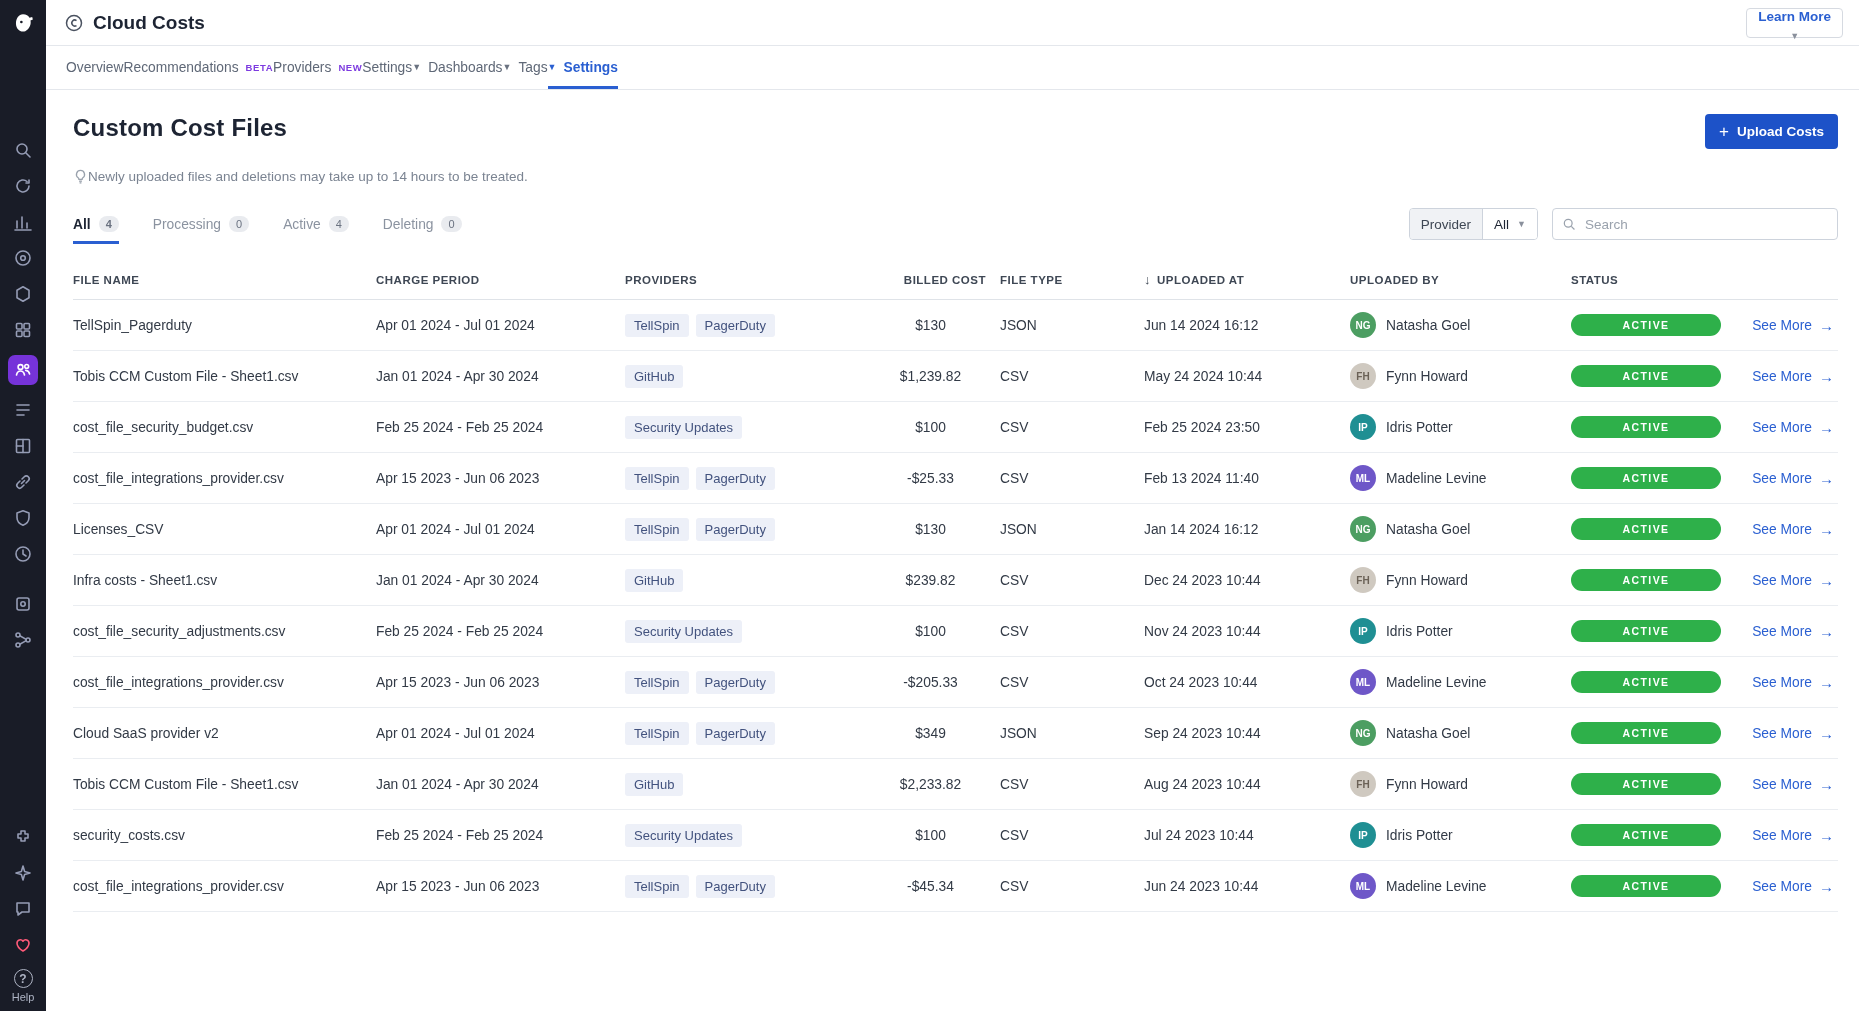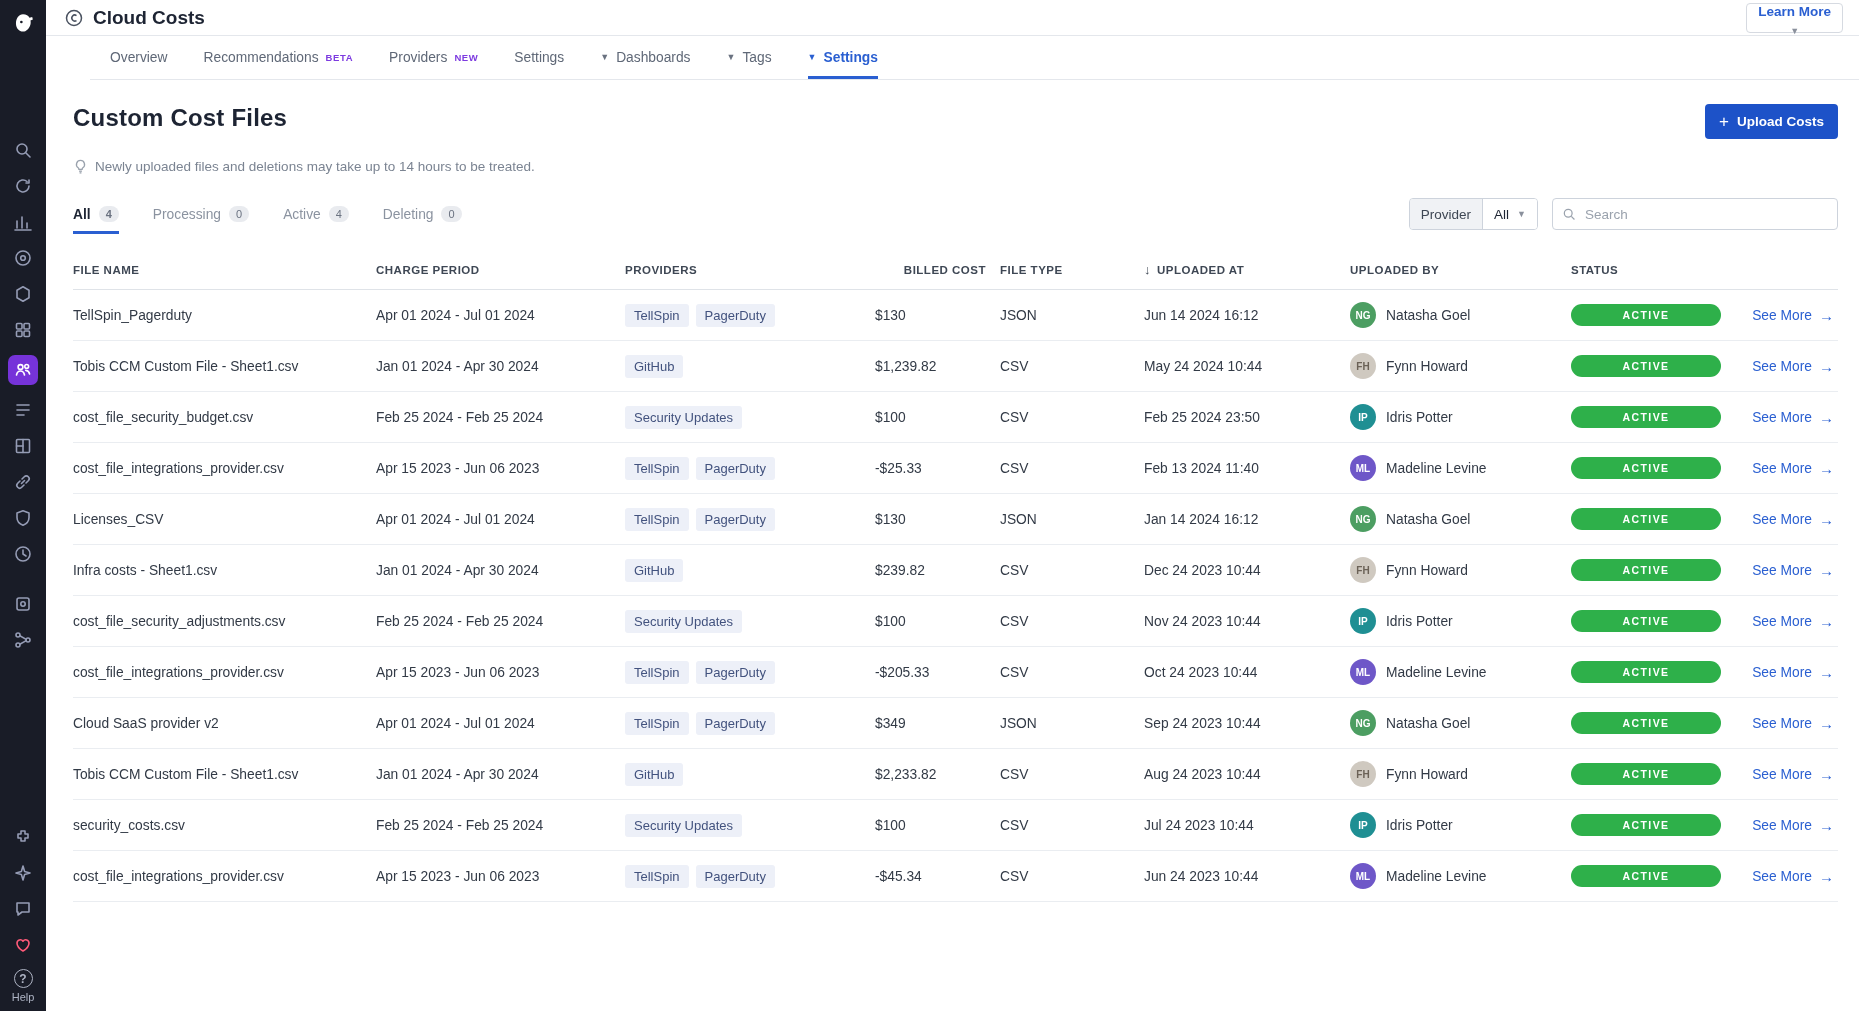--- a/index.html
+++ b/index.html
@@ -34,45 +34,45 @@
   }
   .icon-btn.active-product svg{stroke:#fff;}
   .group-gap{margin-top:14px;}
   .spacer{flex:1;}
   .bottom-stack{display:flex;flex-direction:column;align-items:center;margin-bottom:6px;}
   .icon-btn.pink svg{stroke:#ff5a79;}
   .help{margin-bottom:8px;display:flex;flex-direction:column;align-items:center;gap:3px;color:#aeb4c4;font-size:11px;cursor:pointer;}
   .help .qmark{width:19px;height:19px;border:1.5px solid #aeb4c4;border-radius:50%;display:flex;align-items:center;justify-content:center;font-size:12px;font-weight:700;}
   
   .main{margin-left:46px;width:1813px;}
-  .topbar{height:36px;border-bottom:1px solid var(--line);display:flex;align-items:center;padding:0 16px 0 18px;}
+  .topbar{height:46px;border-bottom:1px solid var(--line);display:flex;align-items:center;padding:0 16px 0 18px;}
   .topbar .app-title{font-size:19px;font-weight:700;color:#1d2433;margin-left:9px;}
   .learn-more{
     margin-left:auto;height:30px;border:1px solid #d6dae1;border-radius:4px;
     display:flex;align-items:center;gap:8px;padding:0 11px;cursor:pointer;background:#fff;
     color:var(--accent);font-size:13.5px;font-weight:600;flex-direction:column;
   }
   .caret{font-size:9px;color:#8a909c;line-height:1;}
-  .navtabs{height:44px;border-bottom:1px solid var(--line);display:flex;align-items:stretch;padding-left:20px;gap:36px;margin-left:44px;}
+  .navtabs{height:44px;border-bottom:1px solid var(--line);display:flex;align-items:stretch;padding-left:20px;}
   .tab{display:flex;align-items:center;gap:7px;color:#5f6877;font-size:13.8px;cursor:pointer;border-bottom:3px solid transparent;padding-top:2px;}
   .tab .mini-badge{font-size:9.5px;font-weight:700;color:#7d3be0;letter-spacing:.6px;}
   .tab .caret{color:#6a7280;}
   .tab.active{color:var(--accent);border-bottom-color:var(--accent);font-weight:600;}
   .tab.active .caret{color:var(--accent);}
   
   .content{padding:24px 21px 0 27px;}
   .page-head{display:flex;align-items:flex-start;}
   .page-head h1{margin:0;font-size:24px;font-weight:700;color:#1d2433;letter-spacing:.2px;}
   .upload-btn{
     margin-left:auto;height:35px;border:none;border-radius:4px;background:#1d52c8;color:#fff;
     font-family:inherit;font-size:13.5px;font-weight:700;display:flex;align-items:center;gap:8px;
     padding:0 14px;cursor:pointer;
   }
   .upload-btn .plus{font-size:17px;font-weight:400;line-height:1;}
-  .notice{margin-top:20px;display:flex;align-items:center;gap:7px;color:#7b8492;font-size:13.5px;}
+  .notice{margin-top:20px;display:flex;align-items:center;color:#7b8492;font-size:13.5px;}
   .notice svg{stroke:#9aa2ad;fill:none;stroke-width:1.4;}
   
   .filter-row{margin-top:24px;display:flex;align-items:flex-end;}
   .ftabs{display:flex;gap:34px;}
   .ftab{display:flex;align-items:center;gap:8px;font-size:13.8px;color:var(--muted);padding-bottom:9px;border-bottom:3px solid transparent;cursor:pointer;}
   .ftab .count{background:#e9ebef;color:#6a7280;font-size:11px;padding:2px 7px;border-radius:8px;}
   .ftab.active{color:#1d2433;font-weight:700;border-bottom-color:var(--accent);}
   .right-controls{margin-left:auto;display:flex;gap:14px;align-items:center;padding-bottom:4px;}
   .provider{display:flex;border:1px solid #cdd3dc;border-radius:4px;height:32px;overflow:hidden;font-size:13.5px;cursor:pointer;}
   .provider .lab{background:#f0f2f5;padding:0 11px;display:flex;align-items:center;color:#3e4754;border-right:1px solid #cdd3dc;}
@@ -86,21 +86,21 @@
   .thead,.tr{
     display:grid;
     grid-template-columns:303px 249px 250px 125px 144px 206px 221px 176px 1fr;
     align-items:center;
   }
   .thead{height:40px;border-bottom:1px solid #dfe3e8;font-size:11.5px;font-weight:700;color:#3e4754;letter-spacing:.5px;text-transform:uppercase;}
   .th{cursor:pointer;}
   .th.cost{text-align:right;padding-right:14px;}
   .th.uploaded .sort{margin-right:6px;font-size:13px;color:#3e4754;}
   .tr{height:51px;border-bottom:1px solid #eaedf1;font-size:13.8px;color:#323a46;cursor:pointer;}
-  .td.cost{text-align:left;padding-right:14px;}
+  .td.cost{text-align:center;padding-right:14px;}
   .chip{display:inline-block;background:#edf0f8;color:#42527e;padding:4px 9px;border-radius:3px;margin-right:7px;font-size:13px;}
   .td.user{display:flex;align-items:center;}
   .avatar{width:26px;height:26px;border-radius:50%;display:inline-flex;align-items:center;justify-content:center;font-size:10px;font-weight:700;margin-right:10px;flex:none;}
   .badge{display:inline-block;width:150px;height:22px;line-height:22px;text-align:center;color:#fff;font-size:10.5px;font-weight:700;letter-spacing:1.4px;border-radius:11px;background:#2eb04a;}
   .td.more{text-align:right;padding-right:4px;}
   .see-more{color:var(--accent);display:inline-flex;align-items:center;gap:7px;text-decoration:none;font-size:13.8px;}
   .see-more .arrow{font-size:15px;}
 </style>
 </head>
 <body>

